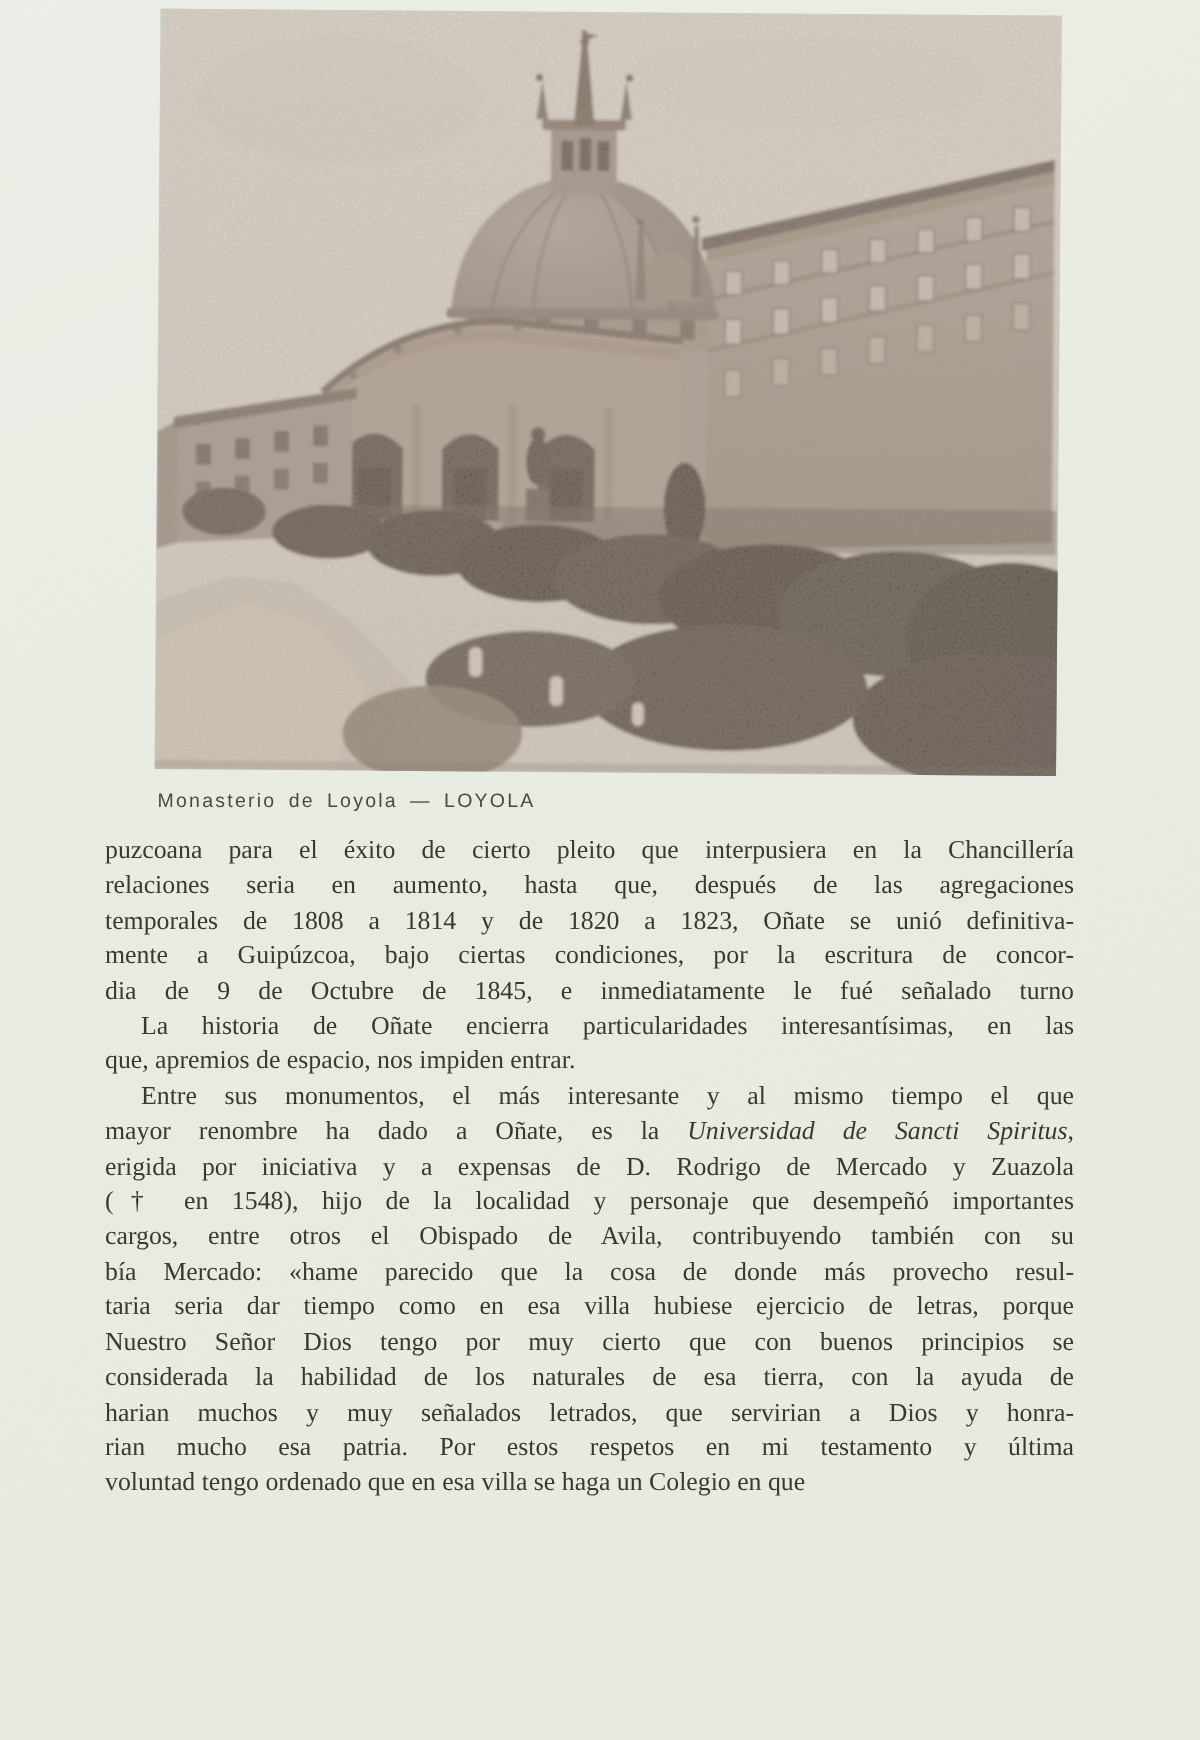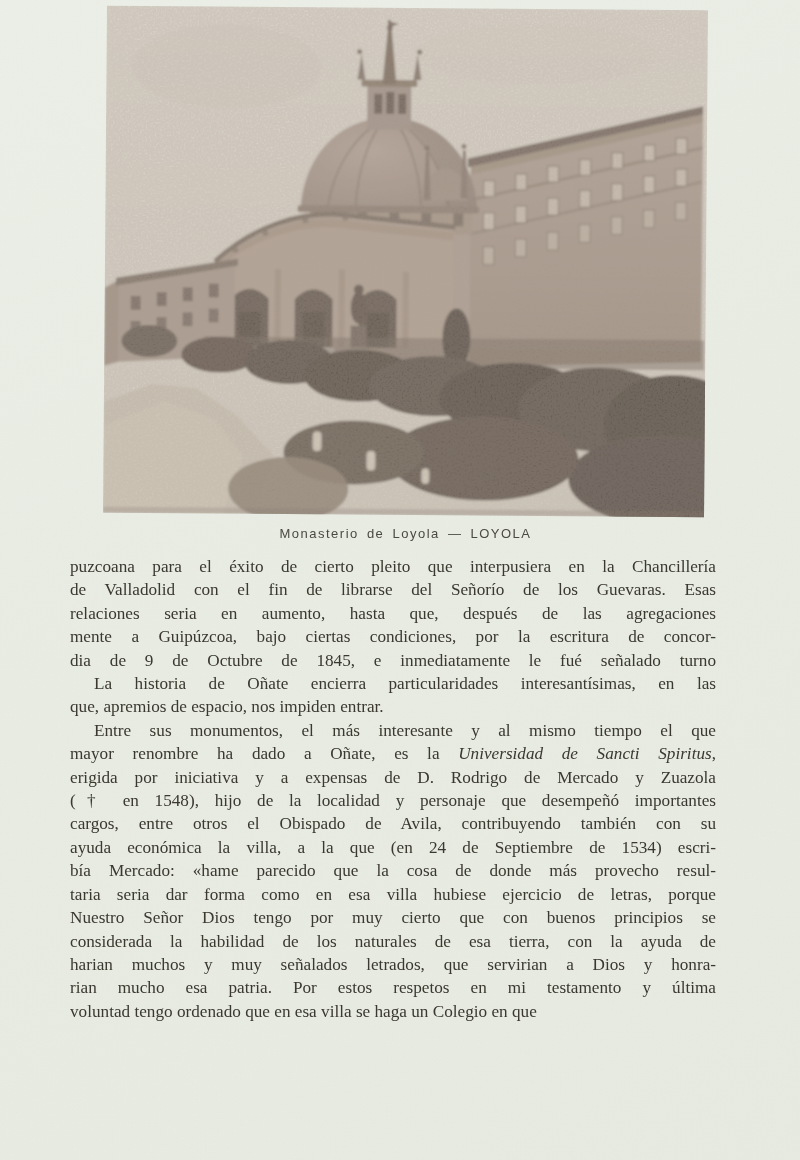--- a/index.html
+++ b/index.html
@@ -7,21 +7,21 @@
     width:800px;height:1160px;position:relative;overflow:hidden;
     background:linear-gradient(155deg,#edf0e8 0%,#e9ede4 45%,#e7ebe1 100%);
     font-family:"Liberation Serif","DejaVu Serif",serif;
   }
   .paper-grain{position:absolute;inset:0;z-index:0;pointer-events:none}
   .page{position:absolute;inset:0;z-index:1}
   .figure{position:absolute;left:105px;top:8px;width:601px;margin:0}
   .photo{width:601px;height:507px;transform:rotate(.45deg);transform-origin:50% 50%}
   .photo svg{display:block;width:100%;height:100%}
   .caption{
-    margin-top:11px;text-align:center;
+    margin-top:11px;
     font-family:"Liberation Sans","DejaVu Sans",sans-serif;
     font-size:13px;letter-spacing:1.5px;word-spacing:3px;color:#4b4a42;
   }
   .text{position:absolute;left:70px;top:555px;width:646px;
         font-size:17.2px;line-height:23.4px;color:var(--ink,#3a382f)}
   .line{text-align:justify;text-align-last:justify}
   .line.last{text-align-last:left}
   .para.indent .line:first-child{text-indent:24px}
   .line i{}
 </style>
@@ -231,38 +231,37 @@
         <rect x="0" y="0" width="601" height="507" filter="url(#grain)" opacity="0.4"></rect>
         <rect x="0" y="0" width="601" height="507" fill="#c59e8c" opacity="0.05"></rect>
       </svg>
     </div>
     <figcaption class="caption">Monasterio de Loyola — LOYOLA</figcaption>
   </figure>
 
   <div class="text">
       <div class="para">
         <div class="line"><span>puzcoana para el éxito de cierto pleito que interpusiera en la Chancillería</span></div>
-        <div class="line"><span>de Valladolid con el fin de librarse del Señorío de los Guevaras. Esas</span></div>
         <div class="line"><span>relaciones seria en aumento, hasta que, después de las agregaciones</span></div>
+        <div class="line"><span>temporales de 1808 a 1814 y de 1820 a 1823, Oñate se unió definitiva-</span></div>
         <div class="line"><span>mente a Guipúzcoa, bajo ciertas condiciones, por la escritura de concor-</span></div>
         <div class="line"><span>dia de 9 de Octubre de 1845, e inmediatamente le fué señalado turno</span></div>
       </div>
       <div class="para indent">
         <div class="line"><span>La historia de Oñate encierra particularidades interesantísimas, en las</span></div>
         <div class="line last"><span>que, apremios de espacio, nos impiden entrar.</span></div>
       </div>
       <div class="para indent">
         <div class="line"><span>Entre sus monumentos, el más interesante y al mismo tiempo el que</span></div>
         <div class="line"><span>mayor renombre ha dado a Oñate, es la </span><i>Universidad de Sancti Spiritus</i><span>,</span></div>
         <div class="line"><span>erigida por iniciativa y a expensas de D. Rodrigo de Mercado y Zuazola</span></div>
         <div class="line"><span>(† en 1548), hijo de la localidad y personaje que desempeñó importantes</span></div>
         <div class="line"><span>cargos, entre otros el Obispado de Avila, contribuyendo también con su</span></div>
-        <div class="line"><span>ayuda económica la villa, a la que (en 24 de Septiembre de 1534) escri-</span></div>
         <div class="line"><span>bía Mercado: «hame parecido que la cosa de donde más provecho resul-</span></div>
-        <div class="line"><span>taria seria dar forma como en esa villa hubiese ejercicio de letras, porque</span></div>
+        <div class="line"><span>taria seria dar tiempo como en esa villa hubiese ejercicio de letras, porque</span></div>
         <div class="line"><span>Nuestro Señor Dios tengo por muy cierto que con buenos principios se</span></div>
         <div class="line"><span>considerada la habilidad de los naturales de esa tierra, con la ayuda de</span></div>
         <div class="line"><span>harian muchos y muy señalados letrados, que servirian a Dios y honra-</span></div>
         <div class="line"><span>rian mucho esa patria. Por estos respetos en mi testamento y última</span></div>
         <div class="line last"><span>voluntad tengo ordenado que en esa villa se haga un Colegio en que</span></div>
       </div>
     </div>
 
 </div>
 

